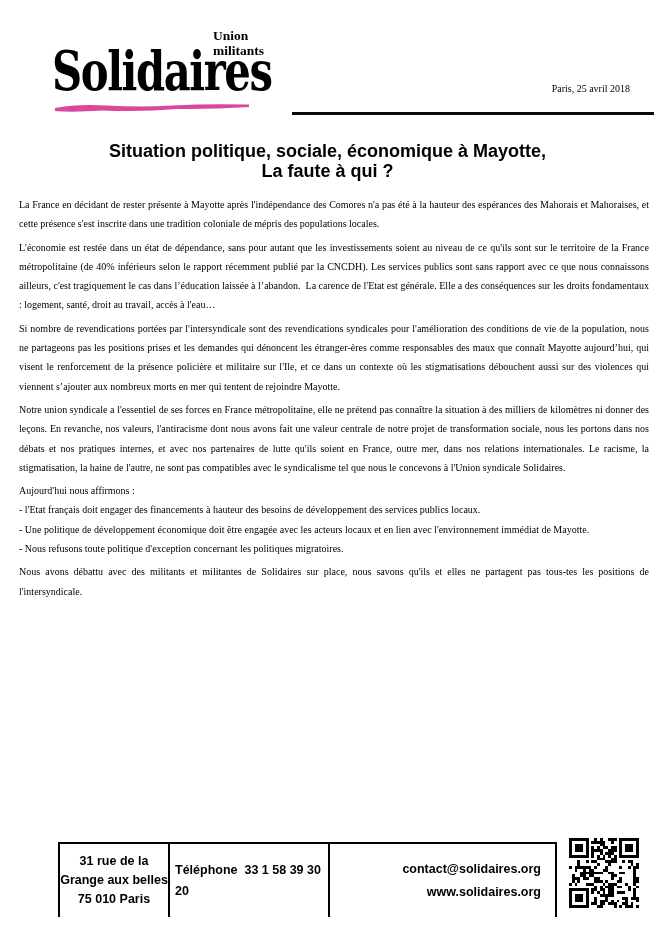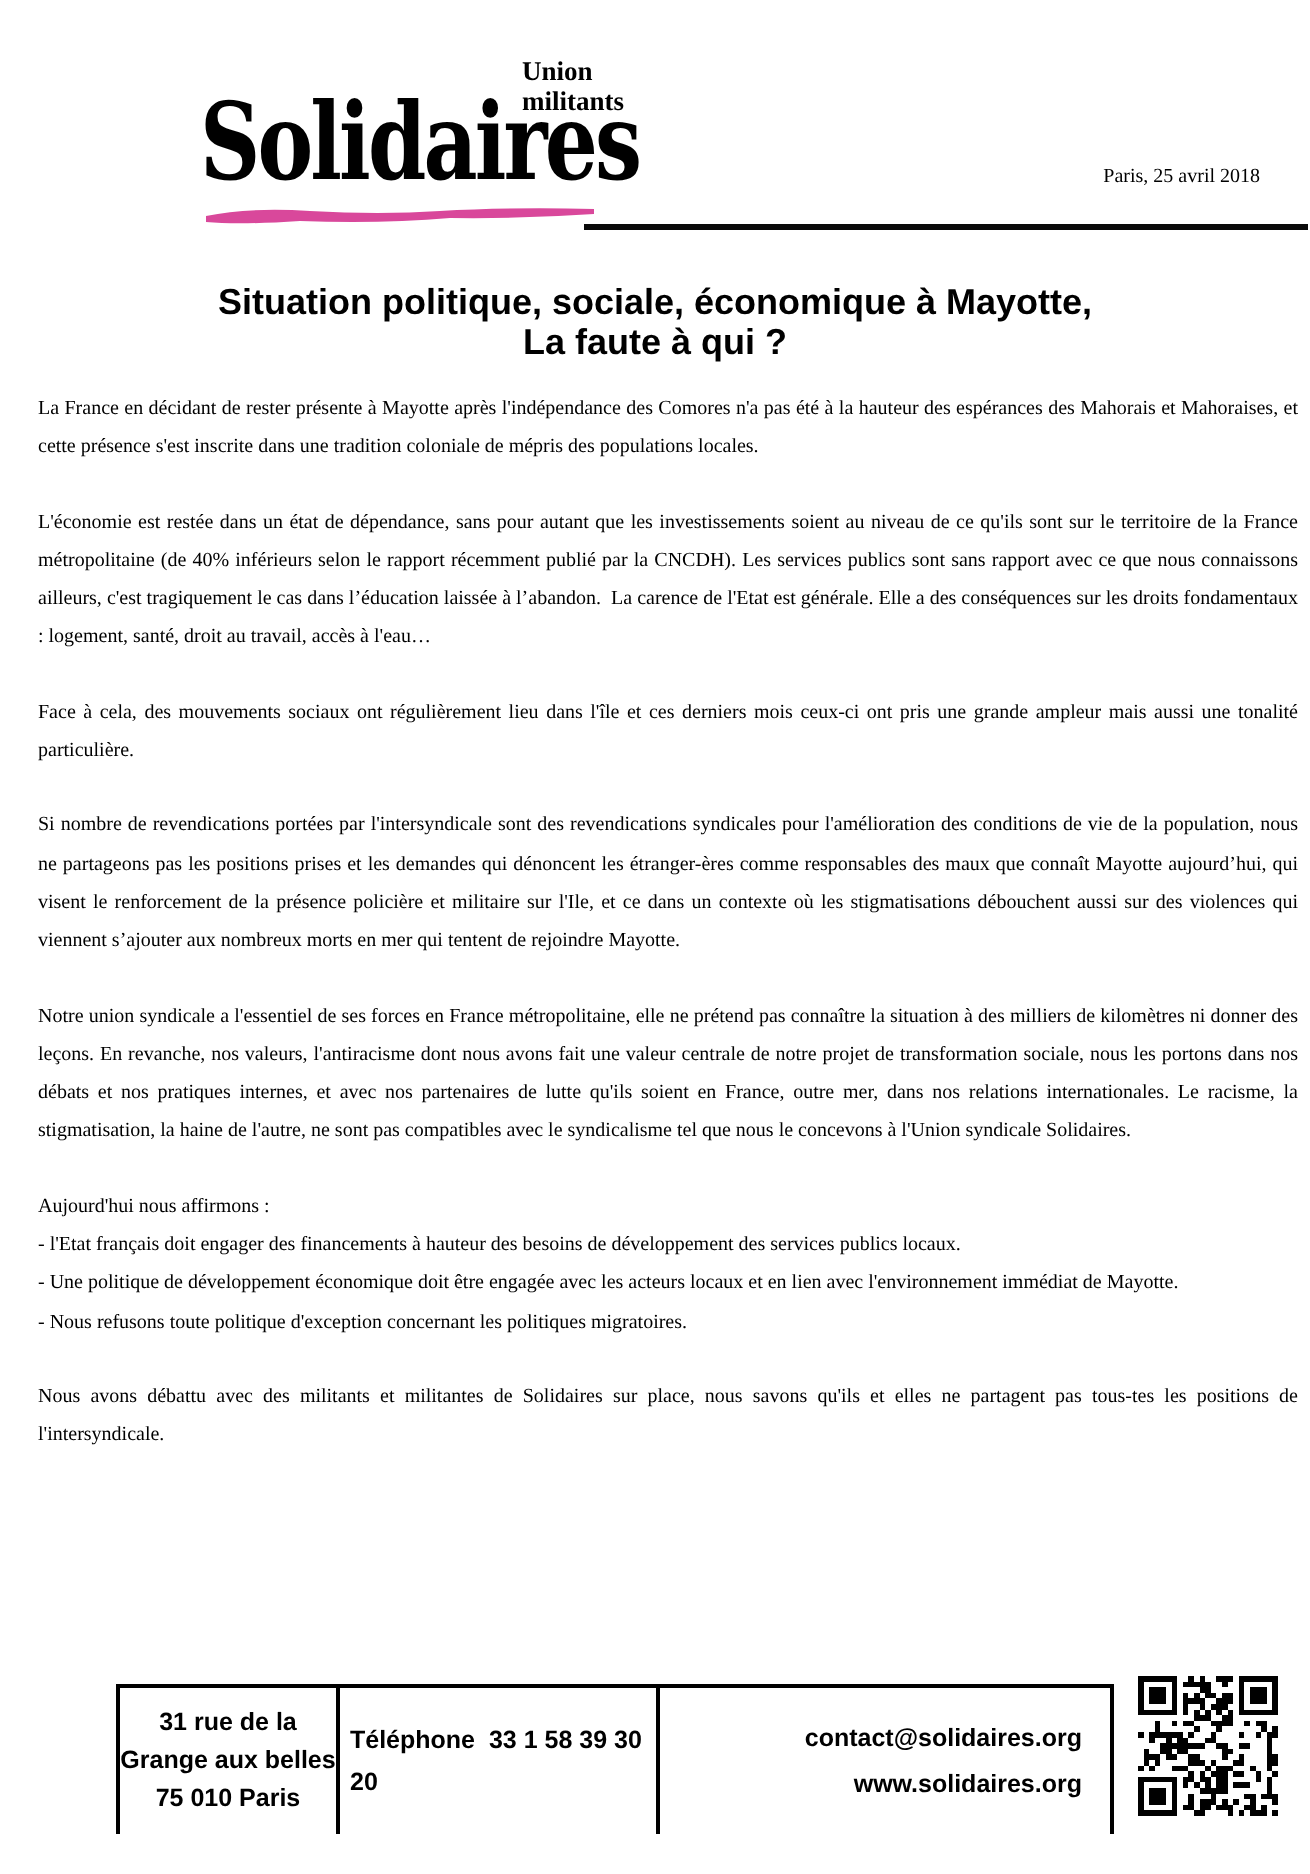--- a/index.html
+++ b/index.html
@@ -8,21 +8,21 @@
     position:relative;
     width:655px;height:937px;
     margin:0 auto;
     background:#ffffff;
     overflow:hidden;
     font-family:"Liberation Serif", serif;
     color:#000;
   }
 
   
-  .logo-block{position:absolute;left:52px;top:26px;width:240px;height:92px;margin-left:48px;}
+  .logo-block{position:absolute;left:52px;top:26px;width:240px;height:92px;}
   .logo-upper{
     position:absolute;left:161px;top:2px;width:110px;
     font-family:"Liberation Serif", serif;
     font-weight:bold;font-size:13.5px;line-height:15px;
     text-align:left;letter-spacing:0;
   }
   .logo-main{
     position:absolute;left:0;top:14px;
     font-family:"DejaVu Serif","Liberation Serif",serif;
     font-weight:bold;font-size:58px;line-height:58px;
@@ -48,21 +48,21 @@
     font-weight:bold;font-size:18px;line-height:20px;
   }
 
   
   .doc-body{
     position:absolute;left:19px;top:195px;width:630px;
     font-size:10px;line-height:19.3px;
     text-align:justify;
   }
   .para{white-space:pre-wrap;}
-  .para + .para{margin-top:18px;}
+  .para + .para{margin-top:4px;}
 
   
   .footer-box{
     position:absolute;left:58px;top:842px;width:499px;height:75px;
     border-top:2px solid #000;border-left:2px solid #000;border-right:2px solid #000;
     box-sizing:border-box;
     display:flex;
     font-family:"Liberation Sans",sans-serif;font-weight:bold;
   }
   .footer-col{
@@ -97,21 +97,20 @@
   <div class="header-rule"></div>
 
   <div class="doc-title">
     <div>Situation politique, sociale, économique à Mayotte,</div>
     <div>La faute à qui ?</div>
   </div>
 
   <div class="doc-body">
     <div class="para">La France en décidant de rester présente à Mayotte après l'indépendance des Comores n'a pas été à la hauteur des espérances des Mahorais et Mahoraises, et cette présence s'est inscrite dans une tradition coloniale de mépris des populations locales.</div>
     <div class="para">L'économie est restée dans un état de dépendance, sans pour autant que les investissements soient au niveau de ce qu'ils sont sur le territoire de la France métropolitaine (de 40% inférieurs selon le rapport récemment publié par la CNCDH). Les services publics sont sans rapport avec ce que nous connaissons ailleurs, c'est tragiquement le cas dans l’éducation laissée à l’abandon.  La carence de l'Etat est générale. Elle a des conséquences sur les droits fondamentaux : logement, santé, droit au travail, accès à l'eau…</div>
-    <div class="para">Face à cela, des mouvements sociaux ont régulièrement lieu dans l'île et ces derniers mois ceux-ci ont pris une grande ampleur mais aussi une tonalité particulière.</div>
     <div class="para">Si nombre de revendications portées par l'intersyndicale sont des revendications syndicales pour l'amélioration des conditions de vie de la population, nous ne partageons pas les positions prises et les demandes qui dénoncent les étranger-ères comme responsables des maux que connaît Mayotte aujourd’hui, qui visent le renforcement de la présence policière et militaire sur l'Ile, et ce dans un contexte où les stigmatisations débouchent aussi sur des violences qui viennent s’ajouter aux nombreux morts en mer qui tentent de rejoindre Mayotte.</div>
     <div class="para">Notre union syndicale a l'essentiel de ses forces en France métropolitaine, elle ne prétend pas connaître la situation à des milliers de kilomètres ni donner des leçons. En revanche, nos valeurs, l'antiracisme dont nous avons fait une valeur centrale de notre projet de transformation sociale, nous les portons dans nos débats et nos pratiques internes, et avec nos partenaires de lutte qu'ils soient en France, outre mer, dans nos relations internationales. Le racisme, la stigmatisation, la haine de l'autre, ne sont pas compatibles avec le syndicalisme tel que nous le concevons à l'Union syndicale Solidaires.</div>
     <div class="para">Aujourd'hui nous affirmons :
 - l'Etat français doit engager des financements à hauteur des besoins de développement des services publics locaux.
 - Une politique de développement économique doit être engagée avec les acteurs locaux et en lien avec l'environnement immédiat de Mayotte.
 - Nous refusons toute politique d'exception concernant les politiques migratoires.</div>
     <div class="para">Nous avons débattu avec des militants et militantes de Solidaires sur place, nous savons qu'ils et elles ne partagent pas tous-tes les positions de l'intersyndicale.</div>
   </div>
 
   <div class="footer-box">

